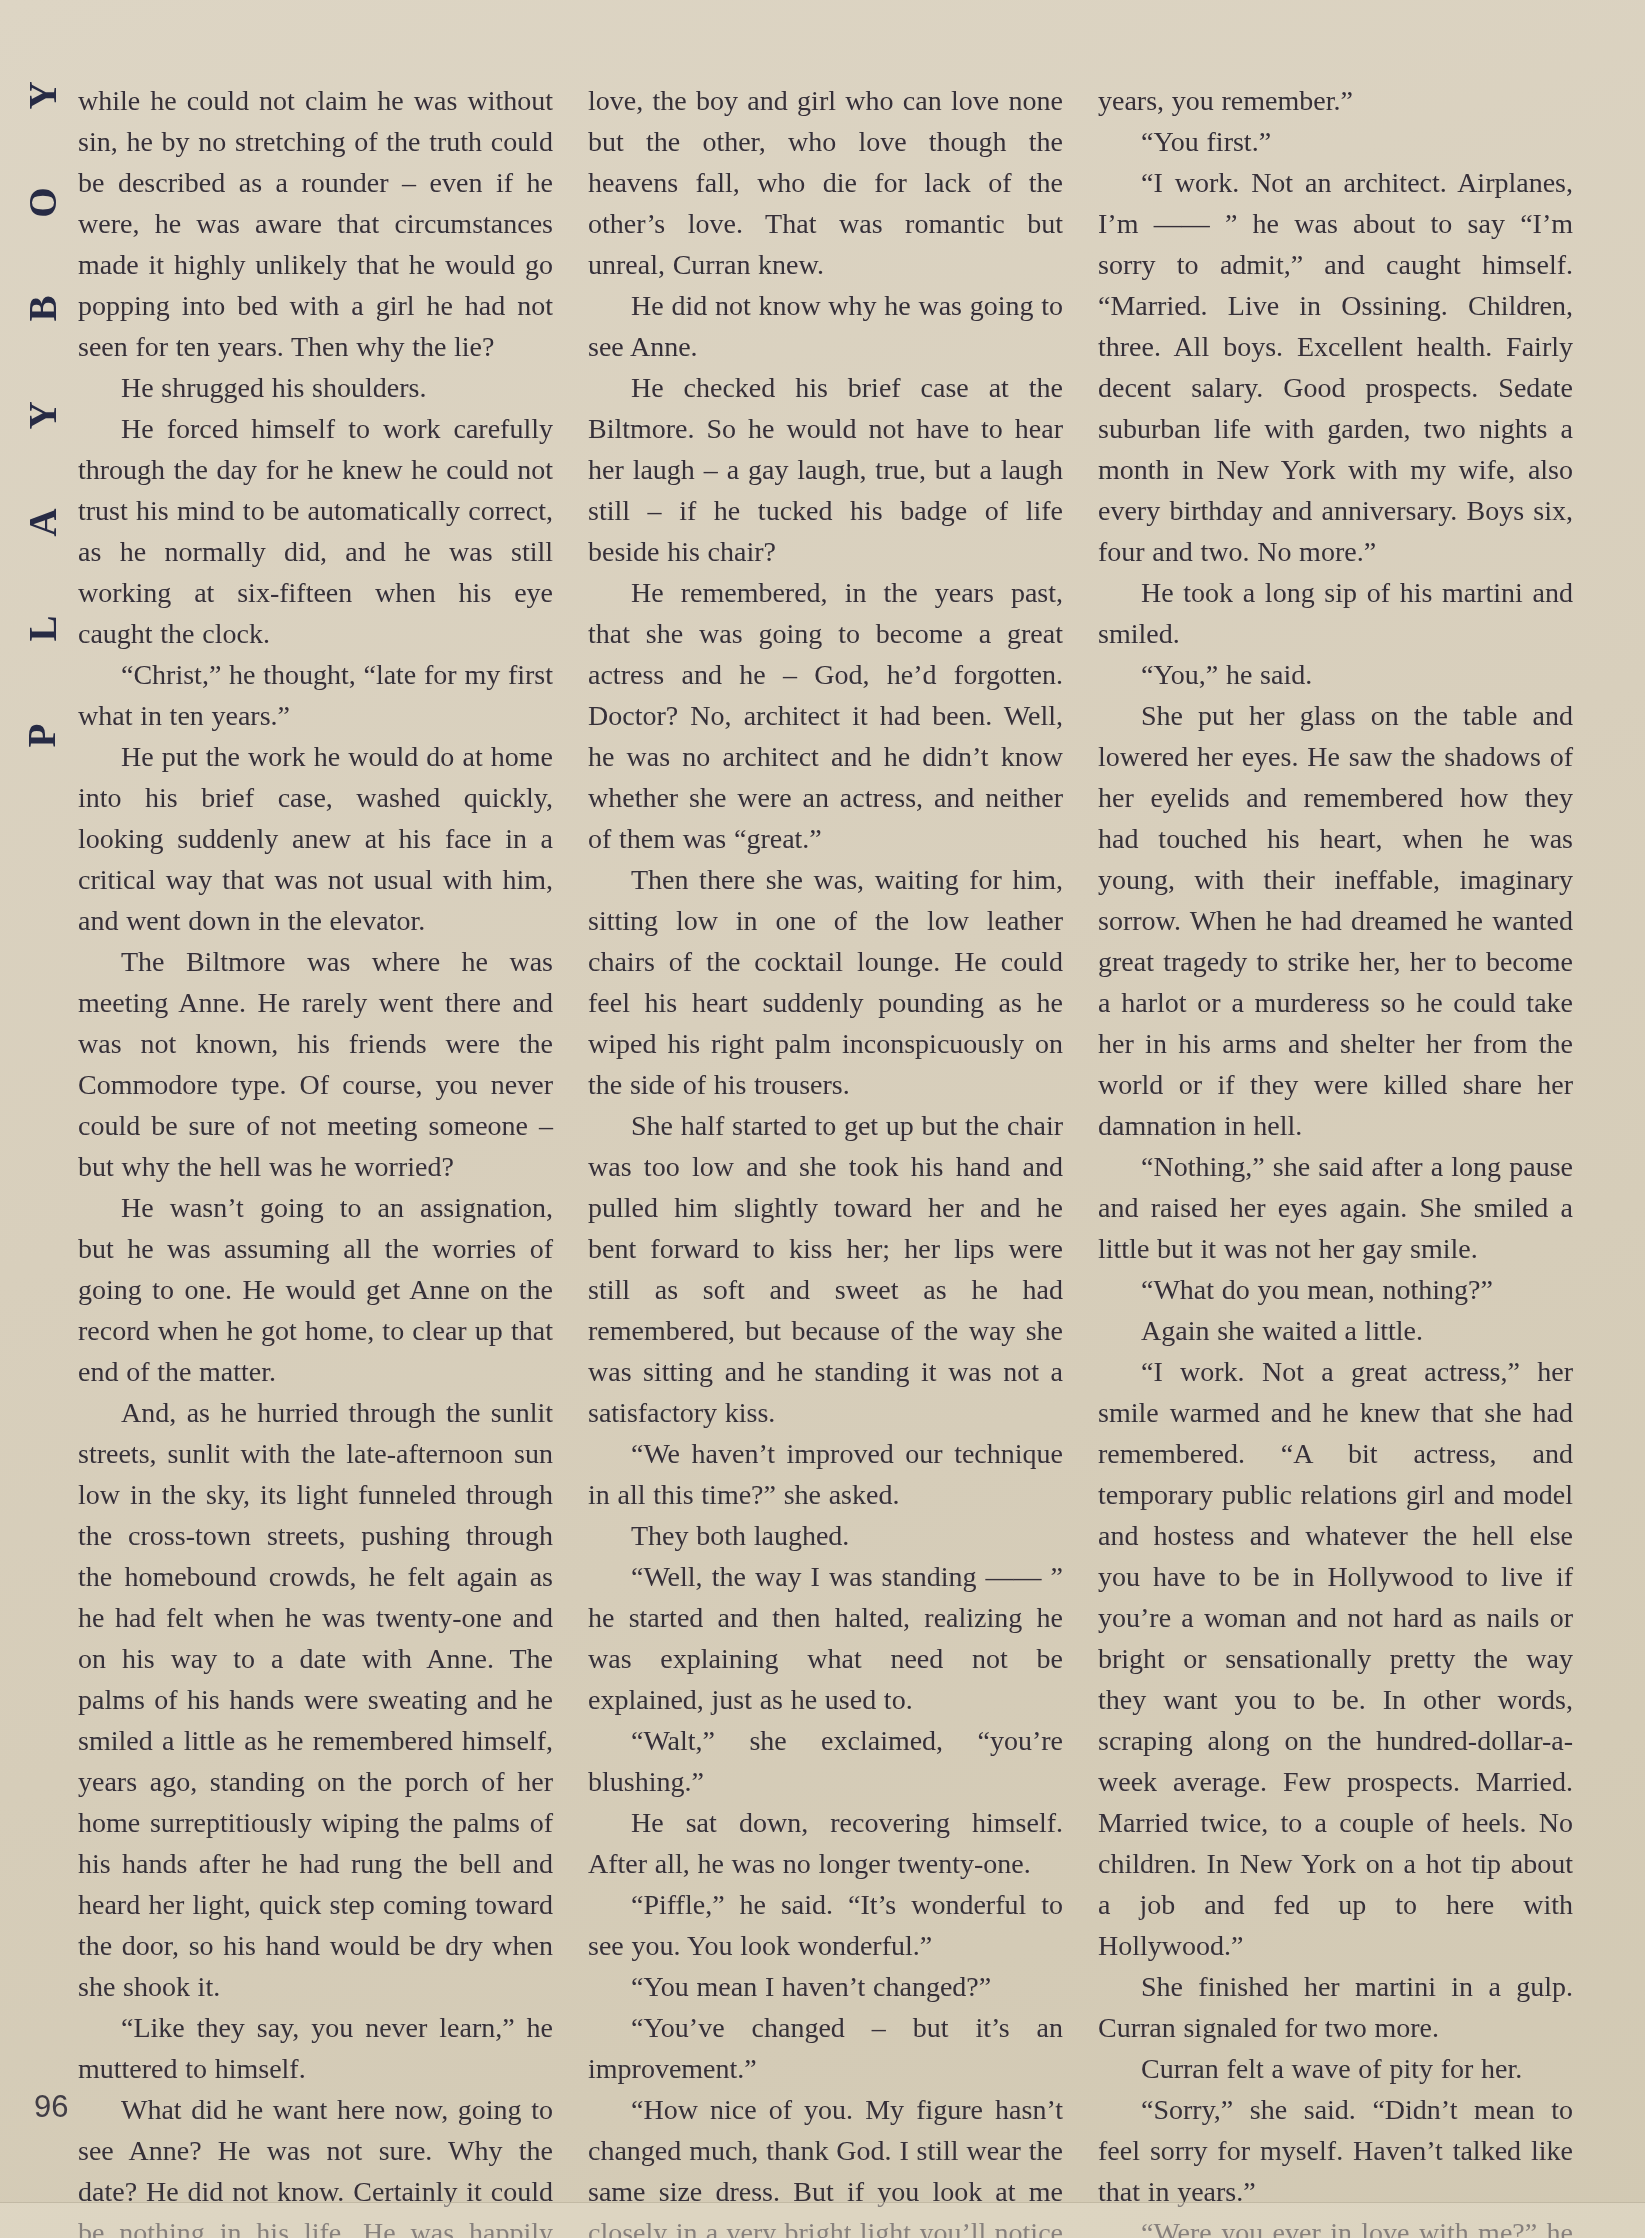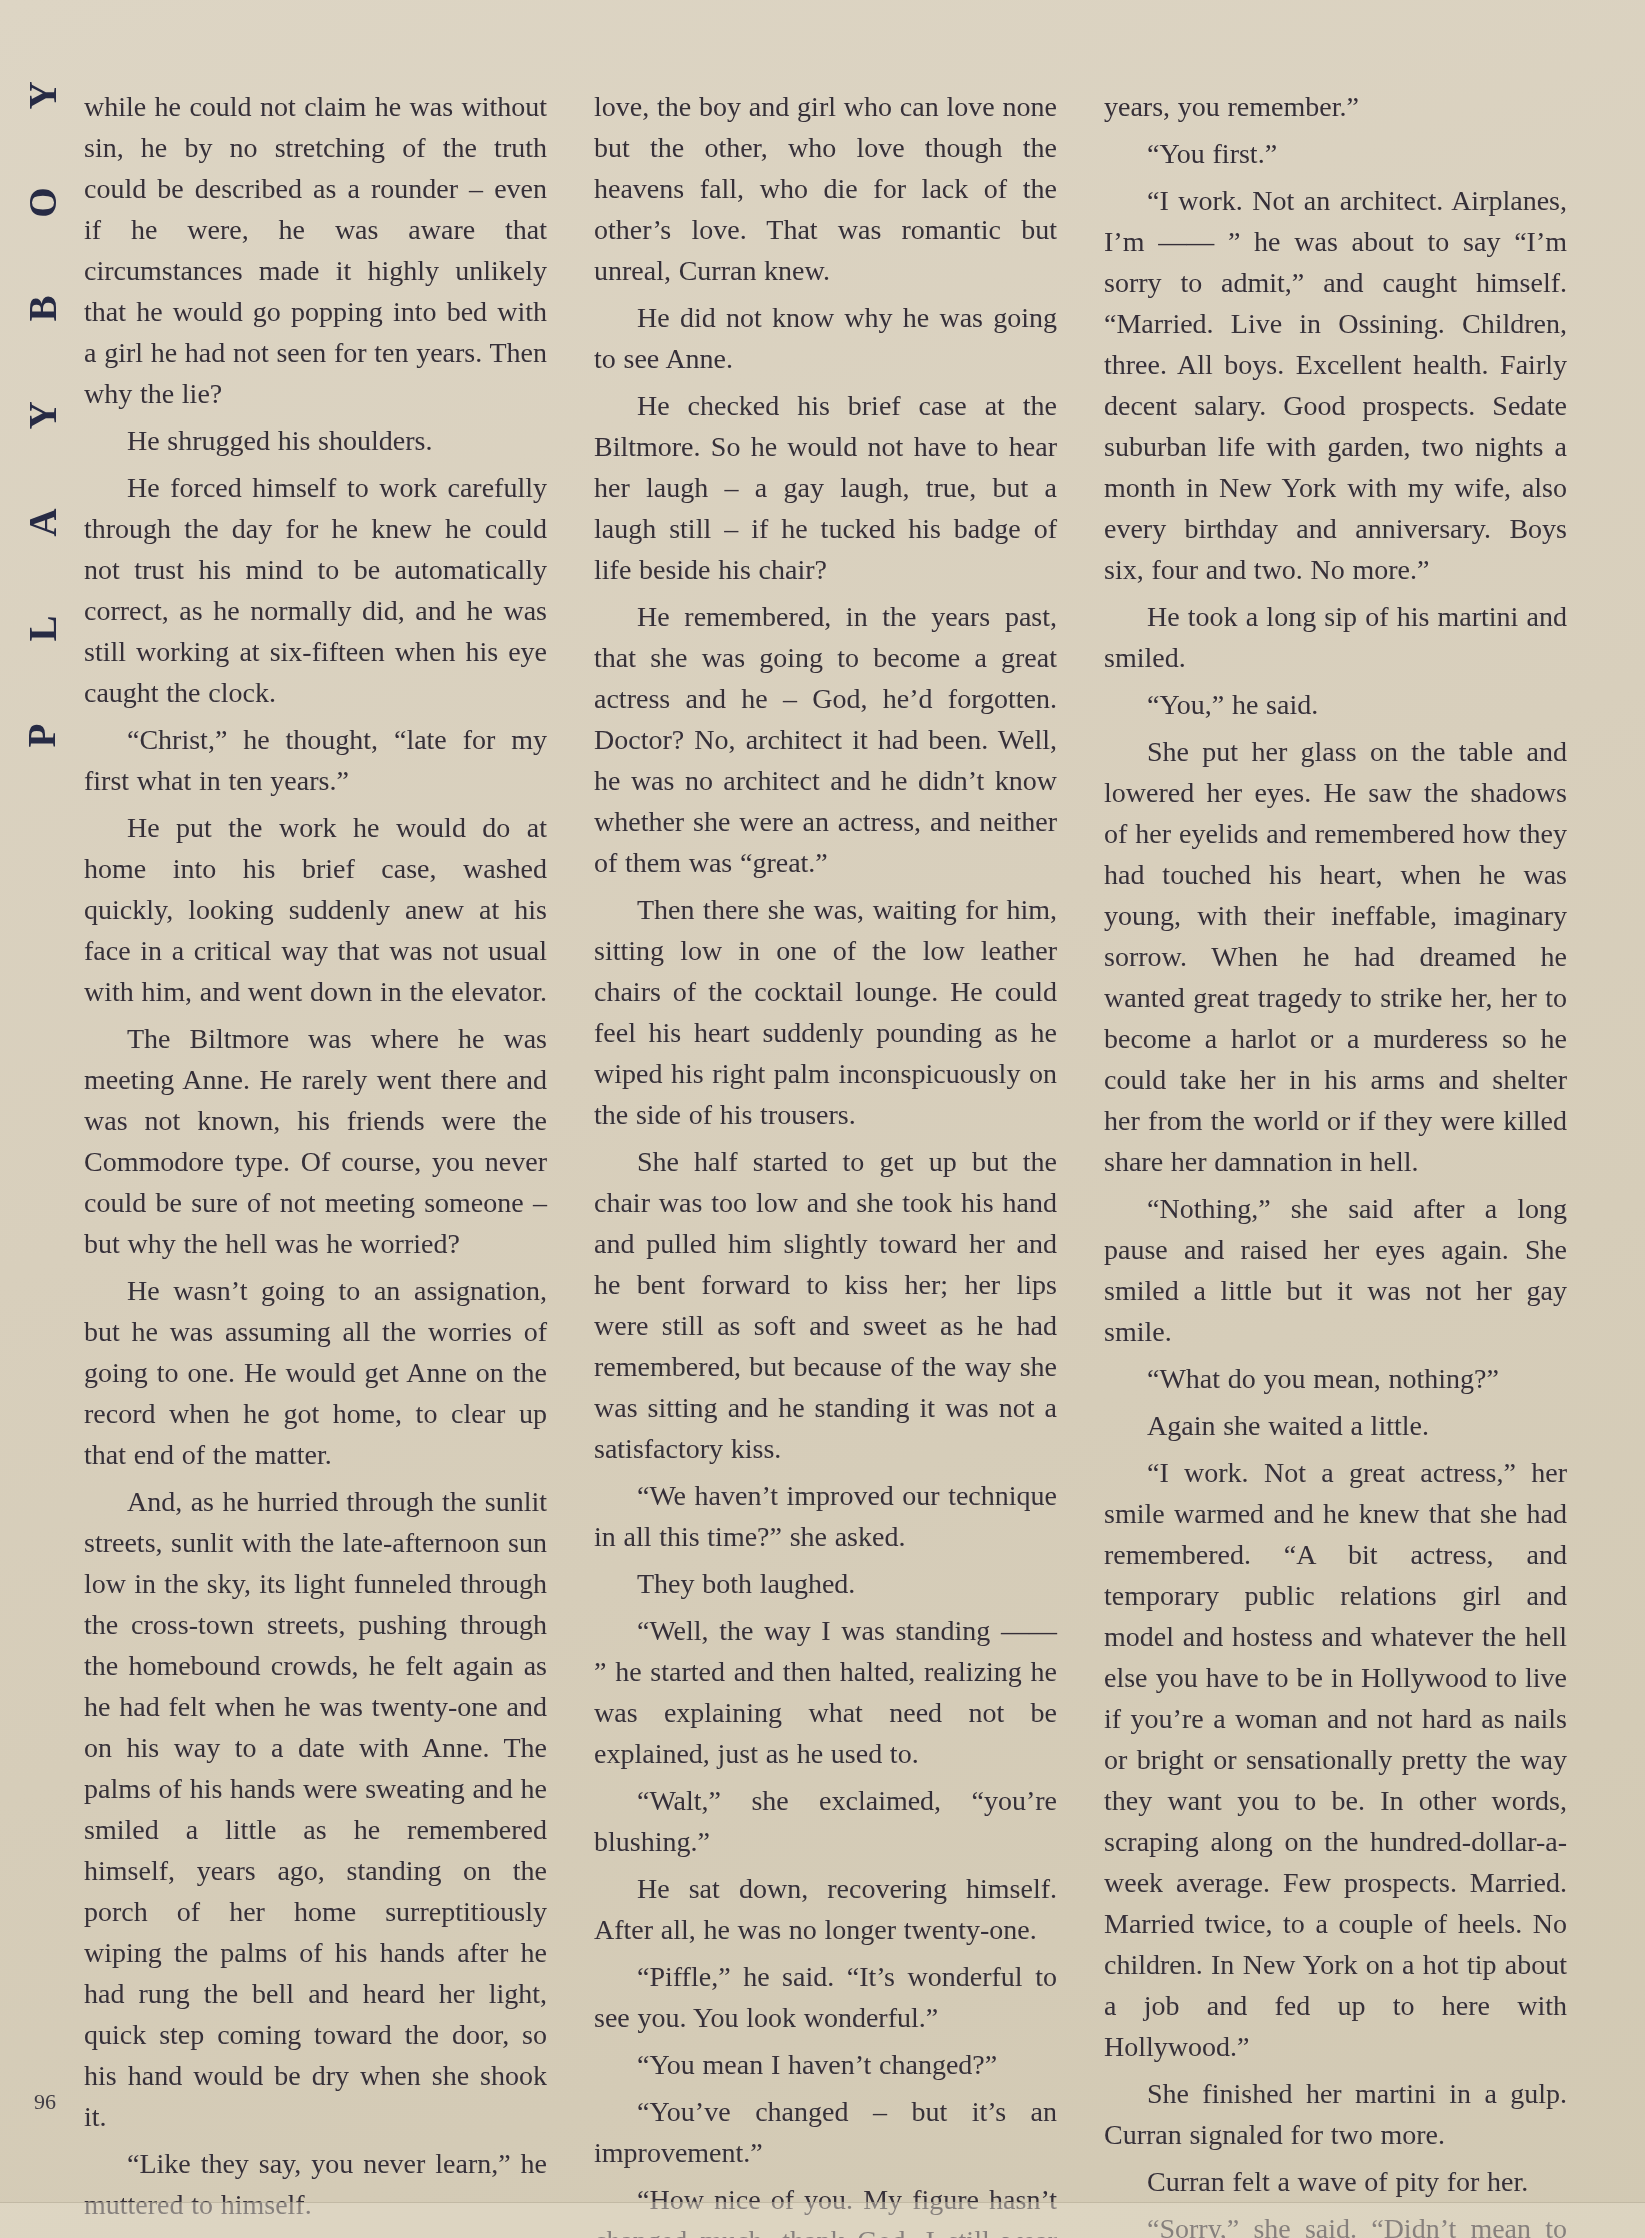--- a/index.html
+++ b/index.html
@@ -13,39 +13,39 @@
   .col{
     position:absolute;top:80px;width:475px;
     font-size:28px;line-height:41px;
     color:#363039;
     text-align:justify;
     word-spacing:0.7px;
   }
   #col0{left:78px;}
   #col1{left:588px;}
   #col2{left:1098px;}
-  .col p{margin:6px;text-indent:43px;}
+  .col p{margin:0;text-indent:43px;}
   .col p.no-indent{text-indent:0;}
   .brand{
     position:absolute;left:13.6px;top:76px;height:679px;width:57px;
     display:flex;flex-direction:column-reverse;justify-content:space-between;align-items:center;
   }
   .brand span{
     display:block;
     transform:rotate(-90deg);
     font-family:"Liberation Serif",serif;
     font-weight:bold;
     font-size:39px;
     color:#272b45;
     line-height:1;
   }
   .page-number{
     position:absolute;left:34px;top:2089px;
-    font-family:Liberation Serif, serif;
-    font-size:22px;color:#413d45;
+    font-family:Liberation Sans, sans-serif;
+    font-size:31px;color:#413d45;
   }
   .bottom-edge{
     position:absolute;left:0;top:2202px;width:1645px;height:37px;
     background:rgba(233,226,208,0.45);
     border-top:0.7px solid rgba(150,140,115,0.38);
   }
 </style>
 </head>
 <body>
 

